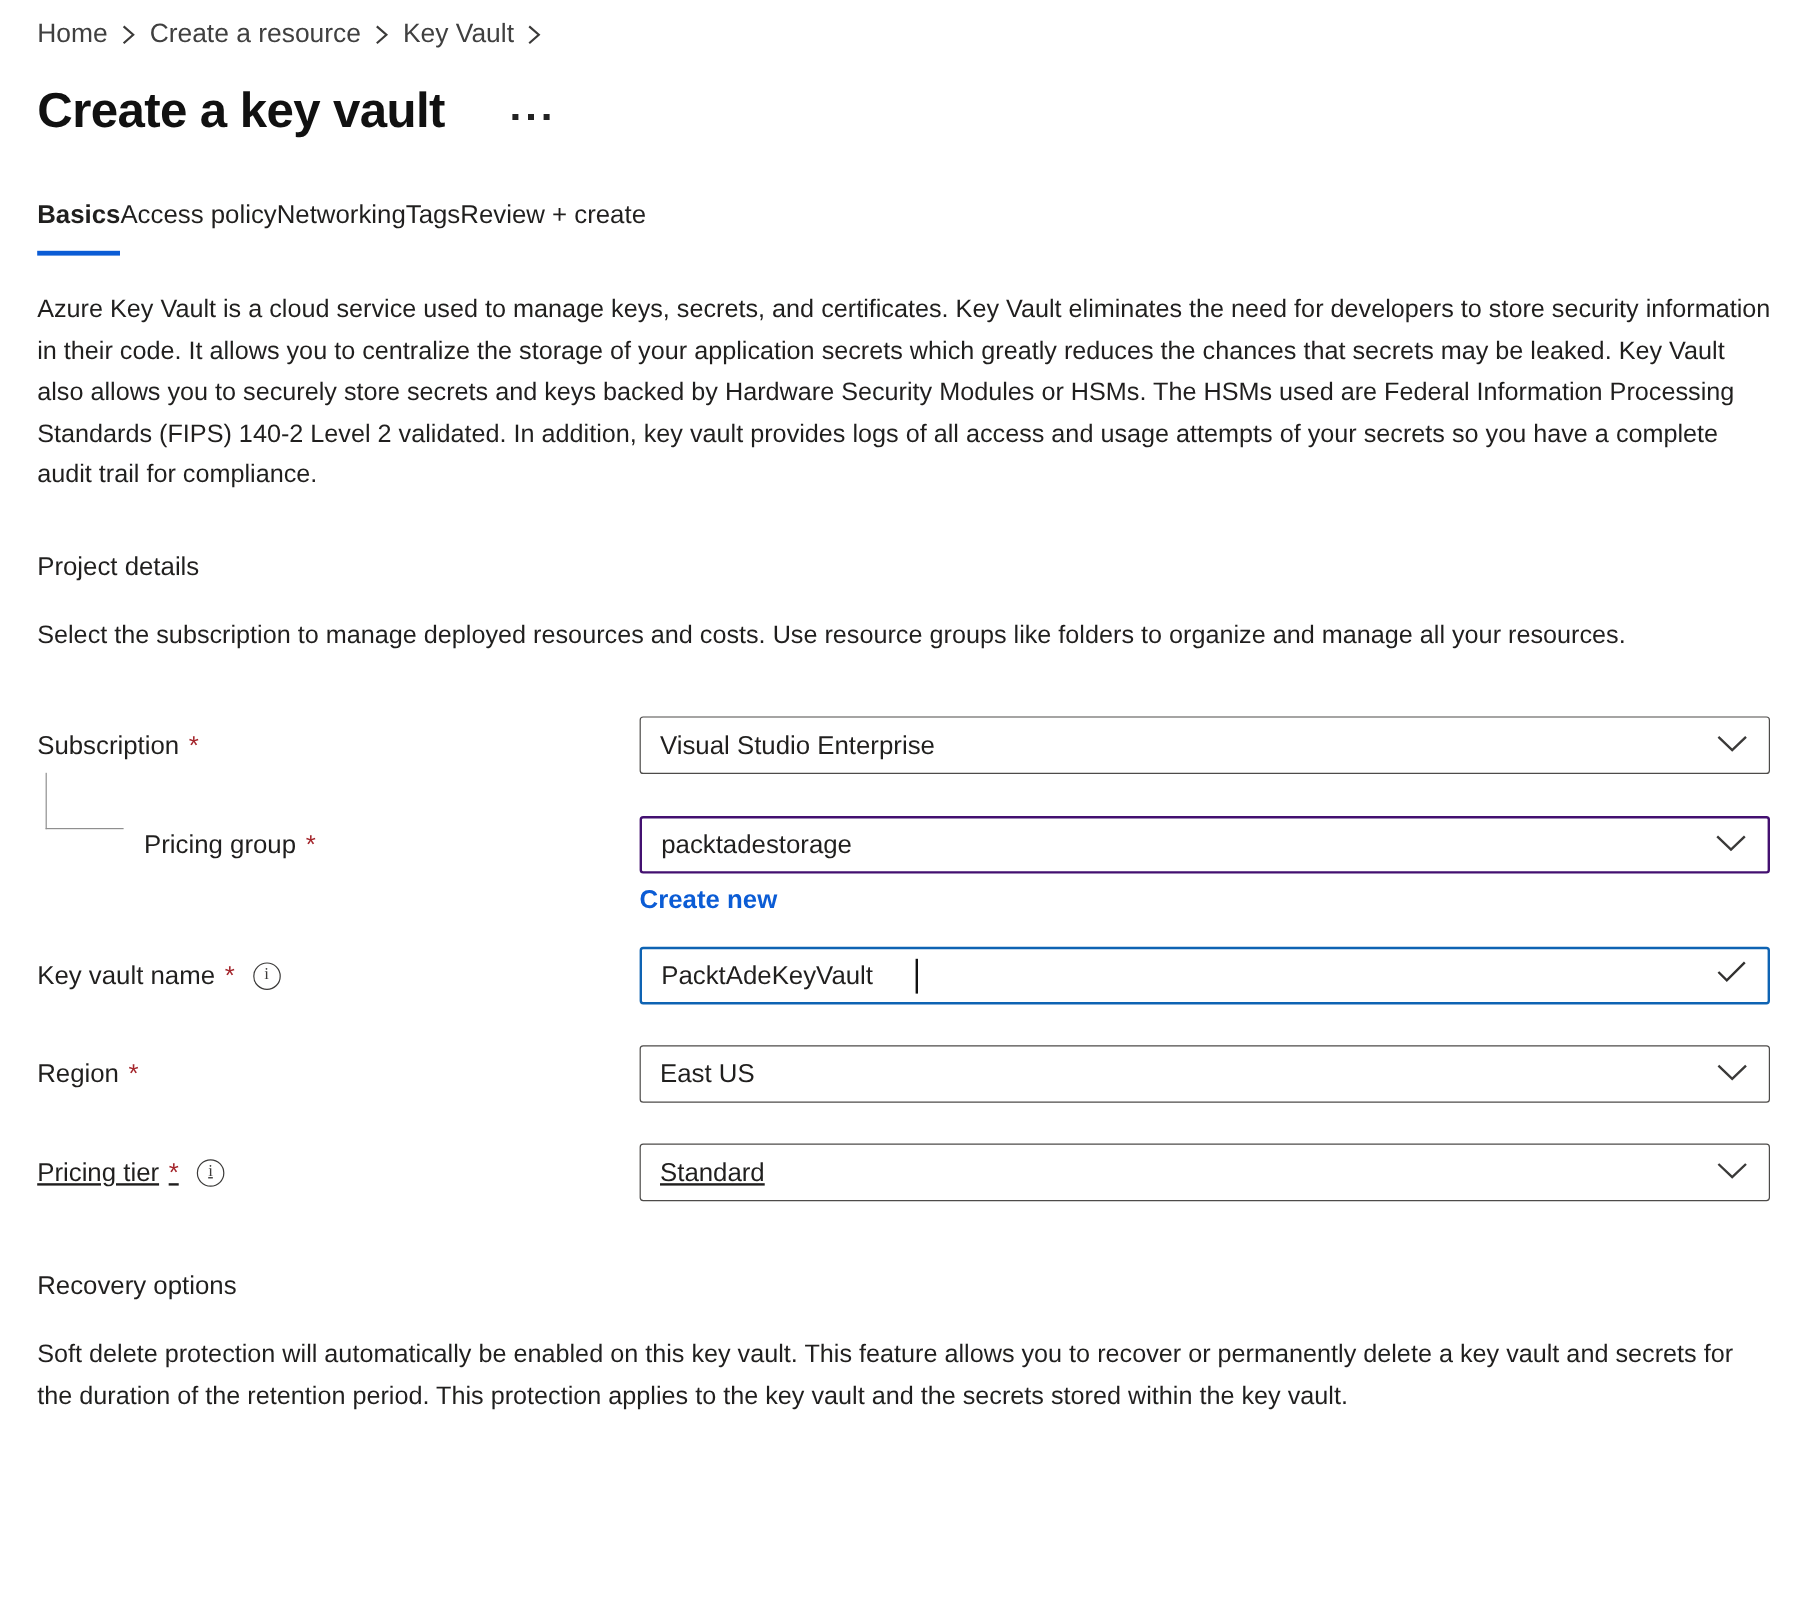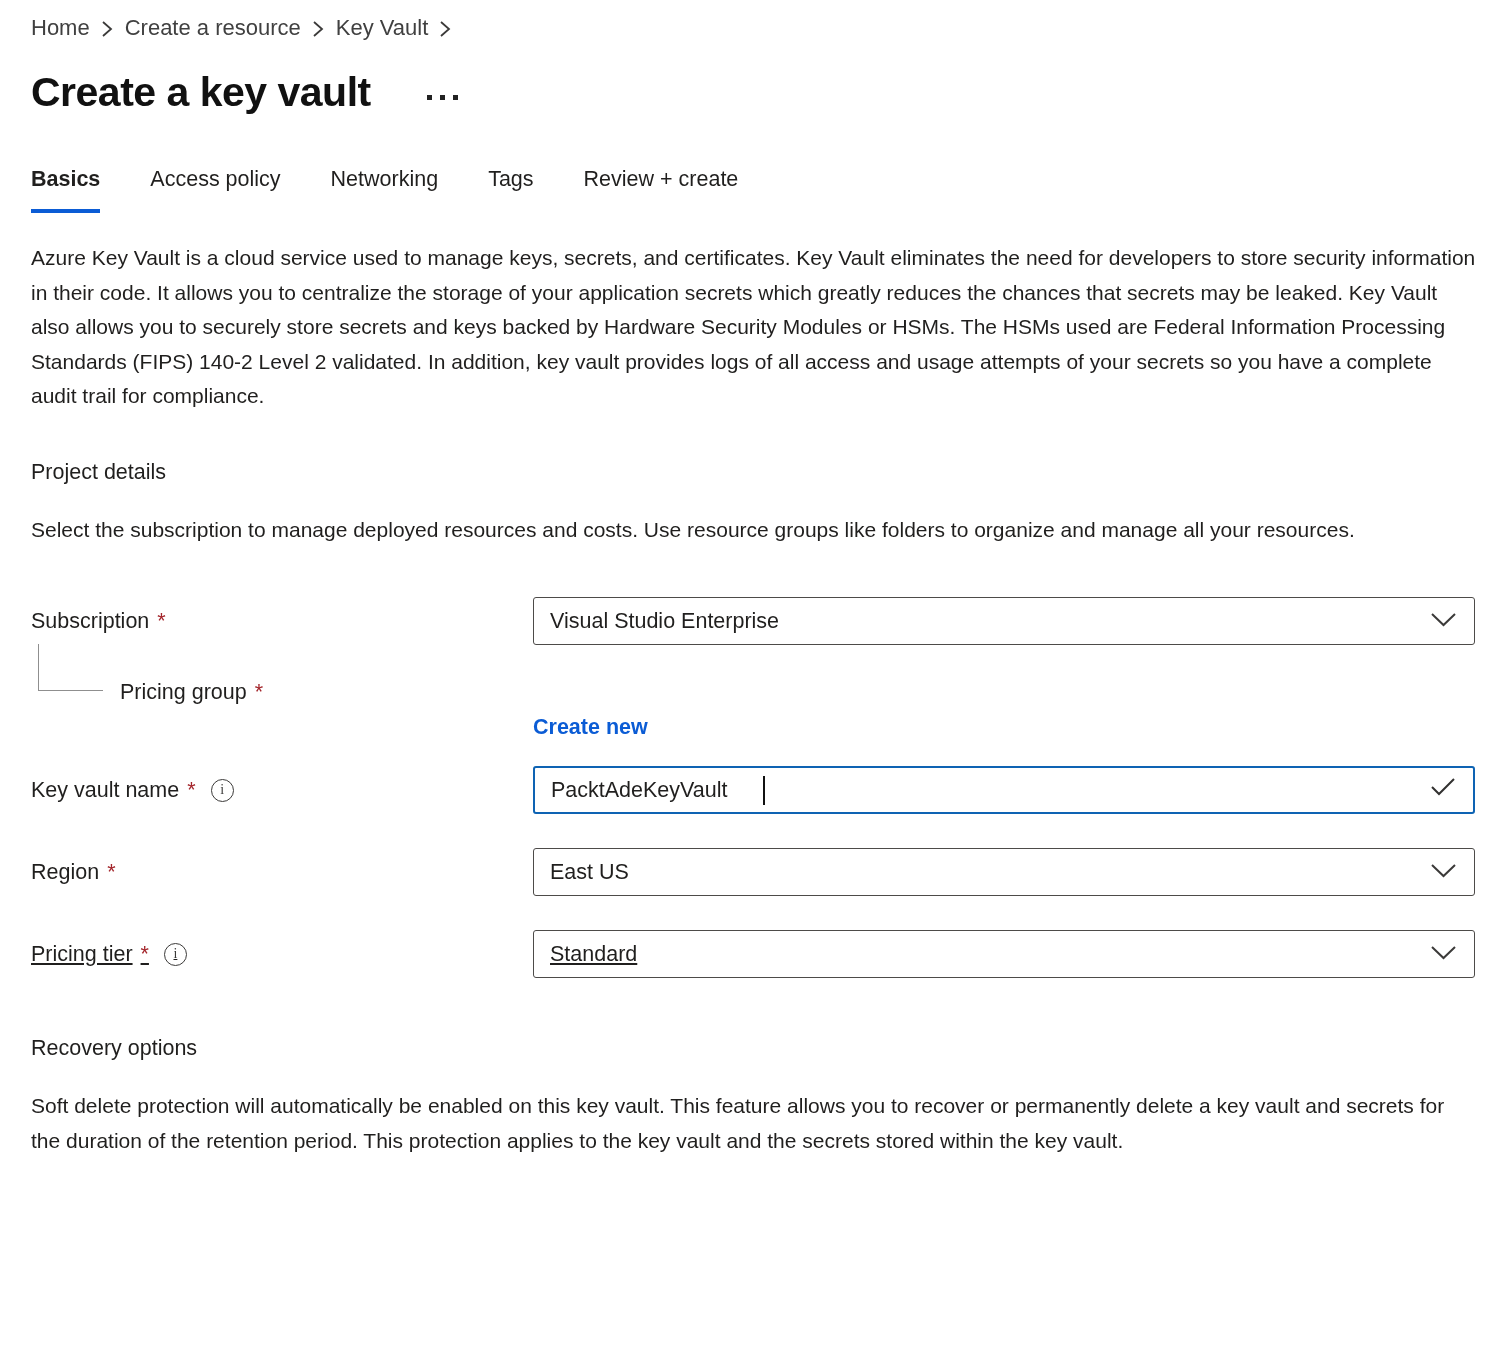--- a/index.html
+++ b/index.html
@@ -17,21 +17,21 @@
   .breadcrumb a { color:#404040; text-decoration:none; cursor:pointer; }
   .crumb-sep { display:inline-flex; align-items:center; margin-top:2px; }
 
   
   .title-row { display:flex; align-items:center; margin-top:26px; }
   h1 { font-size:41px; font-weight:700; letter-spacing:-0.5px; line-height:48px; color:#111; }
   .more-btn { display:flex; gap:8px; margin-left:56px; margin-top:10px; cursor:pointer; }
   .more-btn .dot { width:5px; height:5px; background:#222; }
 
   
-  .tabs { display:flex; gap:50px; margin-top:50px; }
+  .tabs { display:flex; margin-top:50px; }
   .tab { font-size:21.5px; line-height:26px; padding-bottom:17px; border-bottom:4px solid transparent; cursor:pointer; }
   .tab.active { font-weight:700; border-bottom-color:#0b5cd5; }
 
   
   .intro { margin-top:28px; width:1447px; font-size:21px; line-height:34.5px; }
   .section-heading { margin-top:46px; font-size:21.5px; font-weight:400; }
   .section-desc { margin-top:28px; width:1447px; font-size:21px; line-height:34.5px; }
 
   
   .form { margin-top:50px; }
@@ -139,20 +139,30 @@
           </span>
         </div>
       </div>
     </div>
 
     <div class="form-row row-resource-group">
       <div class="label-col">
         <span>Pricing group</span>
         <span class="required">*</span>
       </div>
+      <div class="input-col">
+        <div class="field-box focus-purple">
+          <span>packtadestorage</span>
+          <span class="chevron">
+            <svg width="27" height="16" viewBox="0 0 27 16">
+                <path d="M2 2 L13.5 13 L25 2" fill="none" stroke="#3b3a39" stroke-width="2"></path>
+              </svg>
+          </span>
+        </div>
+      </div>
     </div>
   </div>
 
   <div class="create-new">
     <a>Create new</a>
   </div>
 
 
   <div class="form-row row-kv-name">
     <div class="label-col">

